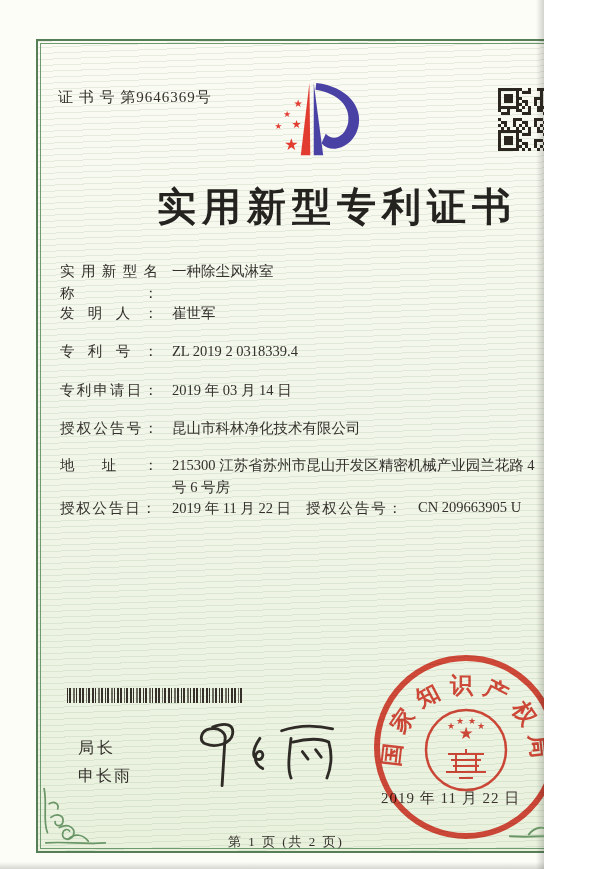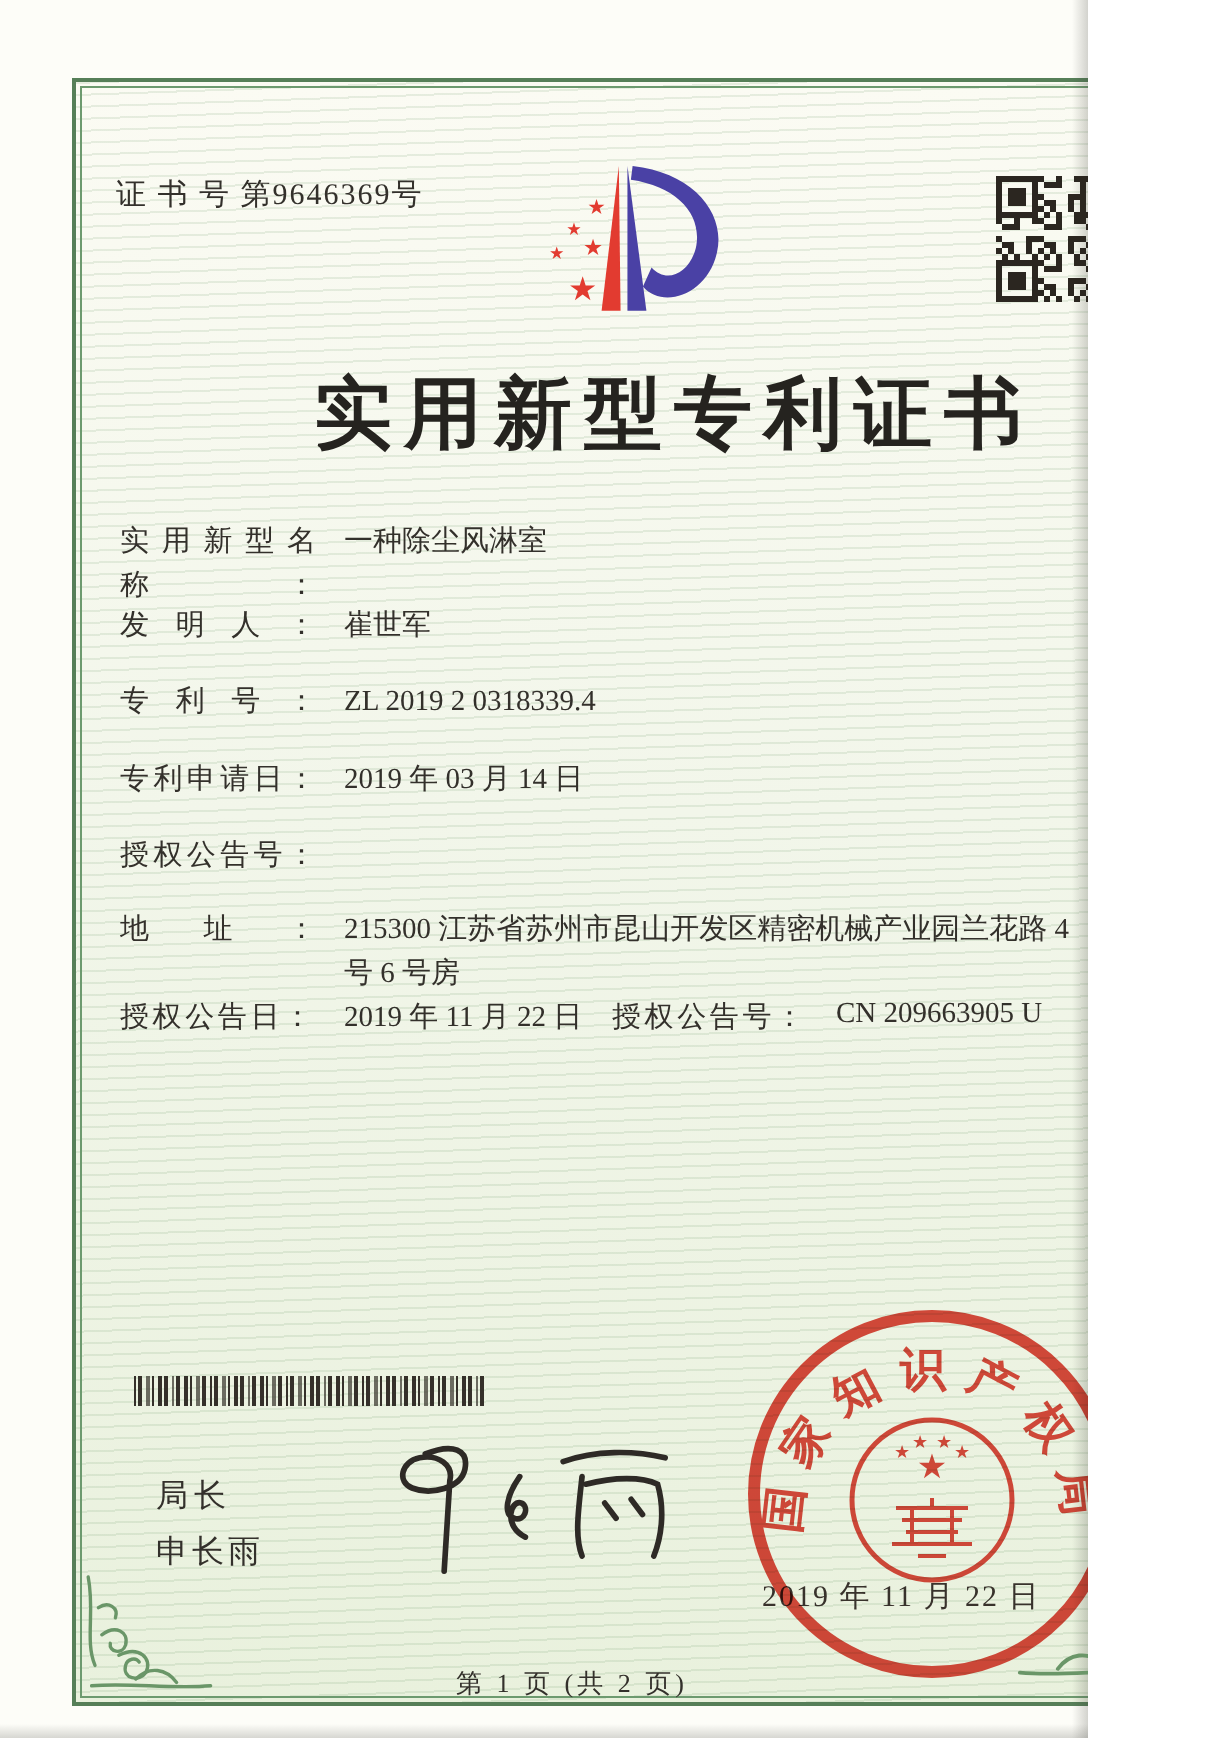--- a/index.html
+++ b/index.html
@@ -311,20 +311,21 @@
   <div class="frow r3">
     <span class="flabel">专利号：</span>
     <span class="fvalue">ZL 2019 2 0318339.4</span>
   </div>
   <div class="frow r4">
     <span class="flabel">专利申请日：</span>
     <span class="fvalue">2019 年 03 月 14 日</span>
   </div>
   <div class="frow r5">
     <span class="flabel">授权公告号：</span>
+    <span class="fvalue">昆山市科林净化技术有限公司</span>
   </div>
   <div class="frow r6">
     <span class="flabel">地址：</span>
     <span class="fvalue">215300 江苏省苏州市昆山开发区精密机械产业园兰花路 4 号 6 号房</span>
   </div>
 
   <div class="grant">
     <span class="flabel g1l">授权公告日：</span>
     <span class="g1v">2019 年 11 月 22 日</span>
     <span class="flabel g2l">授权公告号：</span>

